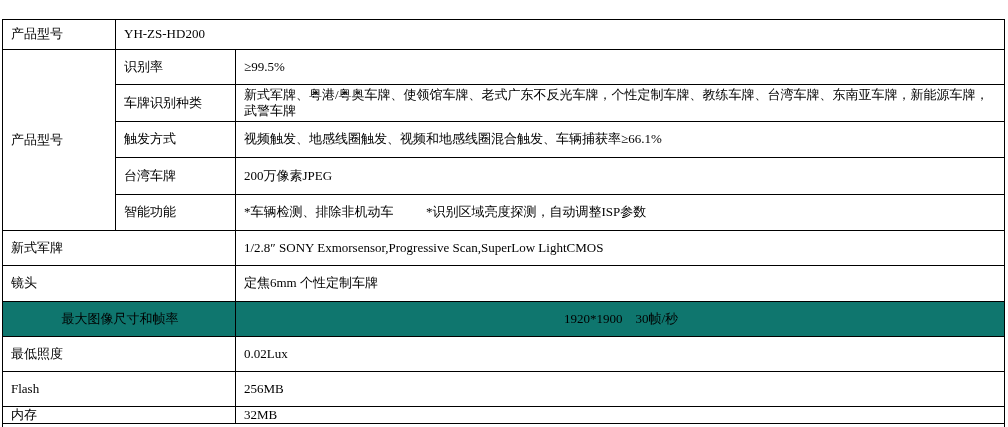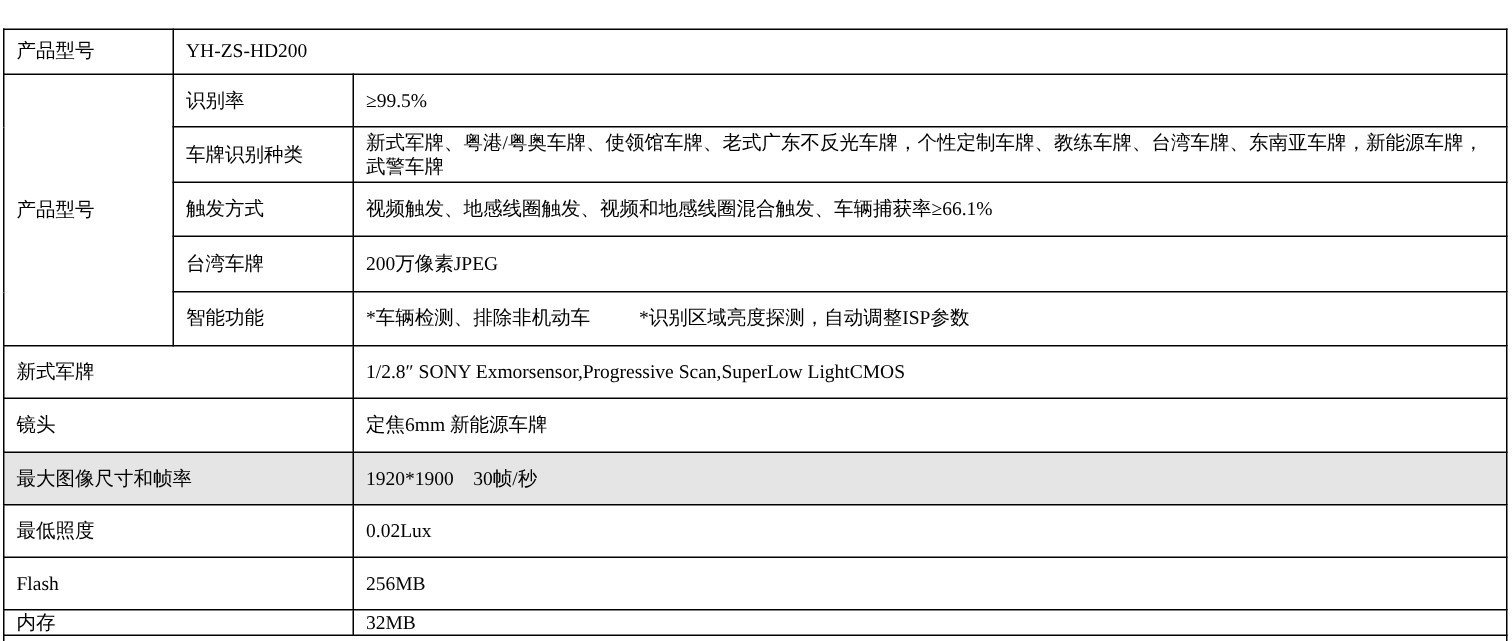--- a/index.html
+++ b/index.html
@@ -36,21 +36,21 @@
   }
   col.c1 { width: 113px; }
   col.c2 { width: 120px; }
   col.c3 { width: auto; }
   td.value { padding-left: 11px; }
   tr.h30 { height: 30px; }
   tr.h31 { height: 16px; }
   tr.h35 { height: 35px; }
   tr.h36 { height: 36px; }
   tr.h37 { height: 37px; }
-  tr.highlight td { background: #e5e5e5; }
+  tr.highlight td { background: #0f766e; text-align: center; }
   tr.partial { height: 12px; }
   tr.partial td { border-bottom: none; }
 </style>
 </head>
 <body>
 
 <div id="screen">
   <table class="spec">
     <colgroup>
       <col class="c1">
@@ -85,21 +85,21 @@
         <td>智能功能</td>
         <td class="value">*车辆检测、排除非机动车          *识别区域亮度探测，自动调整ISP参数</td>
       </tr>
 
       <tr class="h35">
         <td colspan="2">新式军牌</td>
         <td class="value">1/2.8″ SONY Exmorsensor,Progressive Scan,SuperLow LightCMOS</td>
       </tr>
       <tr class="h36">
         <td colspan="2">镜头</td>
-        <td class="value">定焦6mm 新能源车牌</td>
+        <td class="value">定焦6mm 个性定制车牌</td>
       </tr>
       <tr class="h35 highlight">
         <td colspan="2">最大图像尺寸和帧率</td>
         <td class="value">1920*1900    30帧/秒</td>
       </tr>
       <tr class="h35">
         <td colspan="2">最低照度</td>
         <td class="value">0.02Lux</td>
       </tr>
       <tr class="h35">

